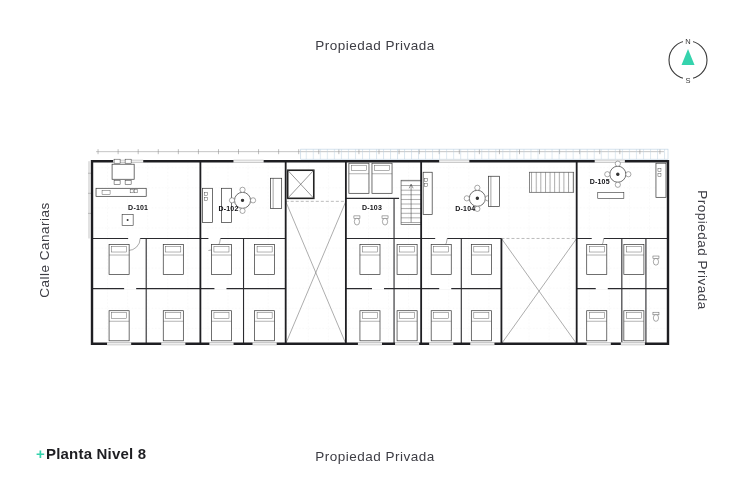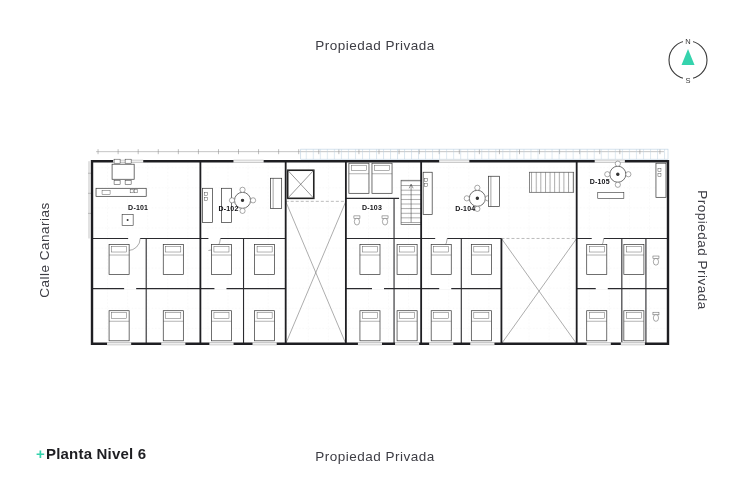--- a/index.html
+++ b/index.html
@@ -22,21 +22,21 @@
 </style>
 </head>
 <body>
 
 <div class="lbl top">Propiedad Privada</div>
 <div class="lbl bottom">Propiedad Privada</div>
 <div class="lbl left">Calle Canarias</div>
 <div class="lbl right">Propiedad Privada</div>
 
 <div class="plan-title">
-  <span class="plus">+</span><span>Planta Nivel 6</span>
+  <span class="plus">+</span><span>Planta Nivel 8</span>
 </div>
 
 <svg class="compass" width="50" height="58" viewBox="0 0 50 58">
   <circle cx="25" cy="29" r="19" fill="none" stroke="#3a3a3a" stroke-width="1.1"></circle>
   <rect x="20" y="4" width="10" height="11" fill="#fff"></rect>
   <rect x="20" y="43" width="10" height="11" fill="#fff"></rect>
   <text x="25" y="13">N</text>
   <text x="25" y="52">S</text>
   <polygon points="25,18 31.5,34 18.5,34" fill="#35d3ad"></polygon>
 </svg>

